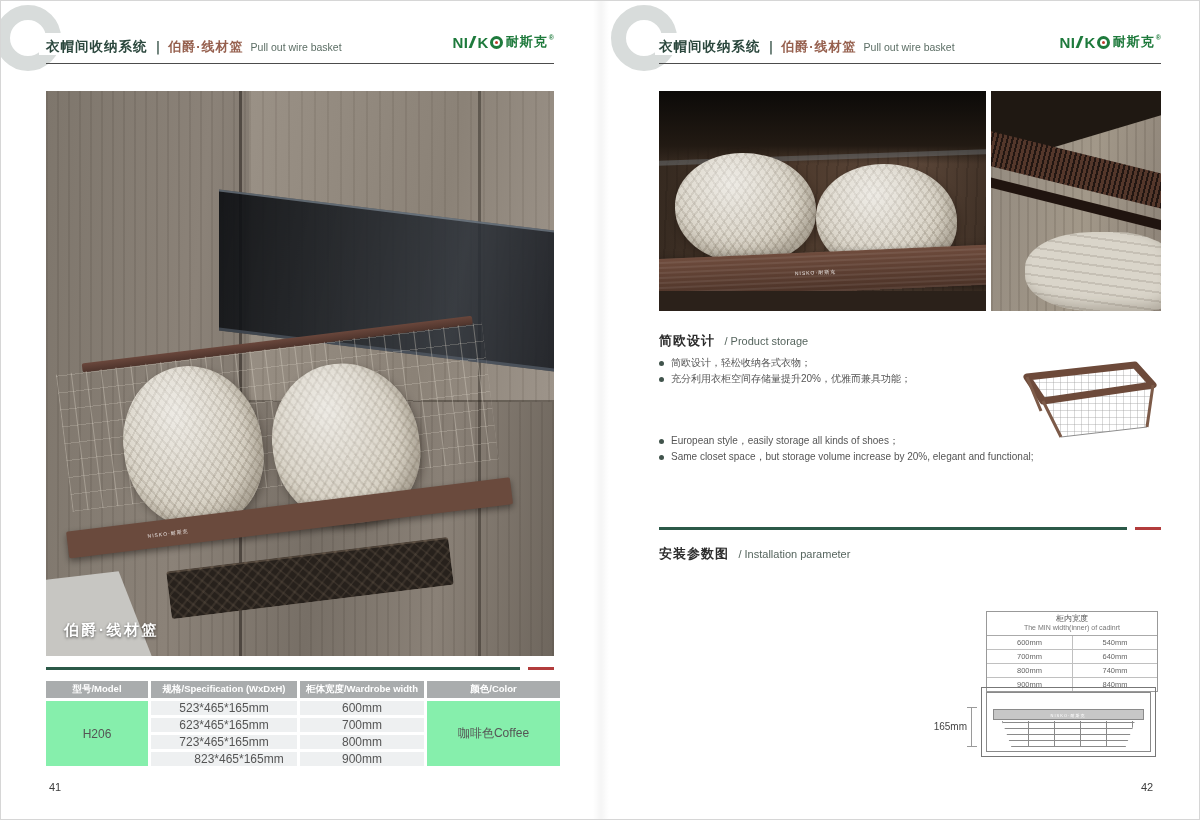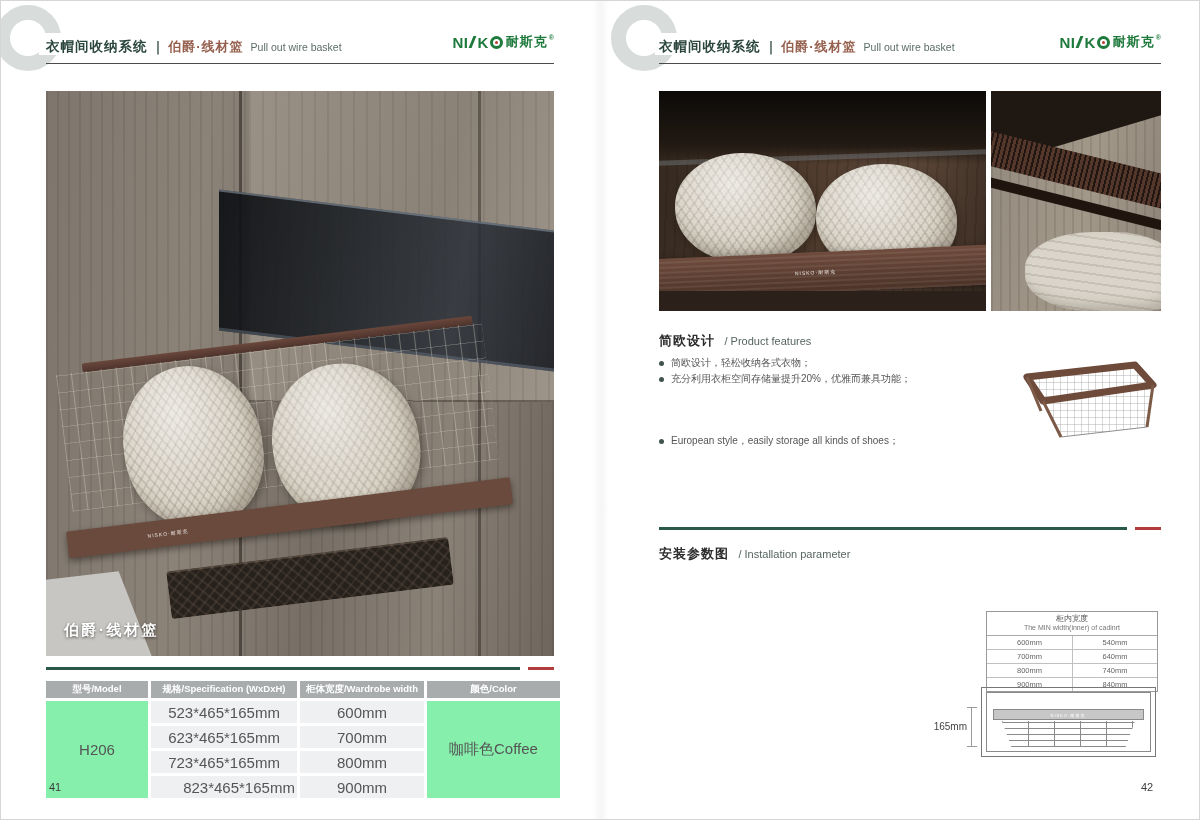--- a/index.html
+++ b/index.html
@@ -96,21 +96,21 @@
   .lp-floor { position:absolute; left:0; bottom:0; width:26%; height:15%;
     clip-path:polygon(0 10%, 55% 0, 80% 100%, 0 100%); background:#c7c6c2; }
   .photo-caption { position:absolute; left:18px; bottom:16px; font-size:15px; font-weight:bold;
     color:#ffffff; letter-spacing:2.5px; text-shadow:0 1px 3px rgba(0,0,0,0.6); }
 
   
   .spec-table { position:absolute; left:45px; top:680px; width:508px; display:grid;
     grid-template-columns:102px 146px 124px 133px; gap:3px; }
   .spec-table .th { background:#a9acad; color:#fff; font-size:9.5px; font-weight:bold;
     height:17px; display:flex; align-items:center; justify-content:center; }
-  .spec-table .td { background:#eef0f1; color:#555; font-size:15px; height:22px;
+  .spec-table .td { background:#eef0f1; color:#555; font-size:12px; height:14px;
     display:flex; align-items:center; justify-content:center; }
   .spec-table .td-tall { grid-row:2 / span 4; height:auto; background:#86efac; }
   .pagenum { position:absolute; top:780px; font-size:11px; color:#3c3c3c; }
   .page-left  .pagenum { left:48px; }
   .page-right .pagenum { left:540px; }
 
   
   .photo-rm { position:absolute; left:58px; top:90px; width:327px; height:220px; overflow:hidden;
     background:
       repeating-linear-gradient(92deg, rgba(25,17,12,0.16) 0 2px, rgba(0,0,0,0) 2px 10px),
@@ -318,21 +318,21 @@
 
     <div class="photo-rs">
       <div class="rs-darktop"></div>
       <div class="rs-bar1"></div>
       <div class="rs-bar2"></div>
       <div class="rs-towel"></div>
     </div>
 
     <div class="sec-title" style="top:330px;">
       <span class="st-cn">简欧设计</span>
-      <span class="st-en">/ Product features</span>
+      <span class="st-en">/ Product storage</span>
     </div>
 
     <ul class="blist" style="top:354px;">
       <li>
           <i class="dot"></i>
           <span>简欧设计，轻松收纳各式衣物；</span>
         </li>
       <li>
           <i class="dot"></i>
           <span>充分利用衣柜空间存储量提升20%，优雅而兼具功能；</span>
@@ -351,20 +351,24 @@
         <polygon points="16,44 124,32 142,52 32,68" fill="none" stroke="#6d4a3a" stroke-width="7" stroke-linejoin="round"></polygon>
         <path d="M32,68 L50,104 M142,52 L136,94 M16,44 L30,78" fill="none" stroke="#7c5a48" stroke-width="3"></path>
       </svg>
     </div>
 
     <ul class="blist" style="top:432px;">
       <li>
           <i class="dot"></i>
           <span>European style，easily storage all kinds of shoes；</span>
         </li>
+      <li>
+          <i class="dot"></i>
+          <span>Same closet space，but storage volume increase by 20%, elegant and functional;</span>
+        </li>
     </ul>
 
     <div class="rule" style="left:58px; top:526px; width:502px;">
       <span class="rule-g"></span>
       <span class="rule-r"></span>
     </div>
 
     <div class="sec-title" style="top:543px;">
       <span class="st-cn">安装参数图</span>
       <span class="st-en">/ Installation parameter</span>

